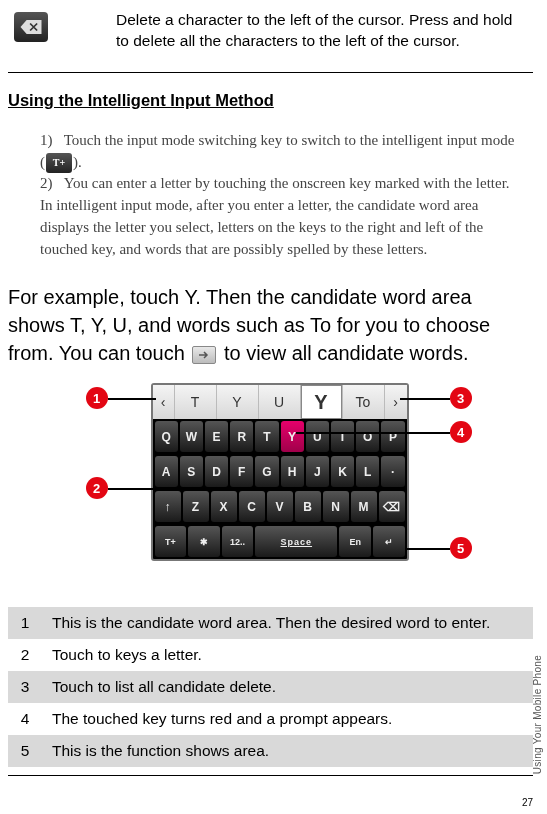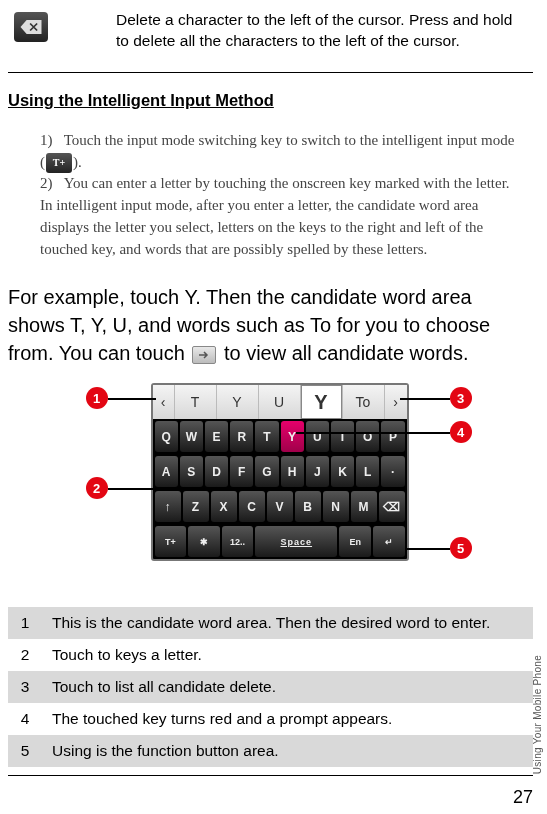--- a/index.html
+++ b/index.html
@@ -88,21 +88,21 @@
 
   
   table.desc { width: 100%; border-collapse: collapse; font-size: 15.5px; }
   table.desc td { padding: 7px 10px; }
   table.desc tr:nth-child(odd) { background: #d9d9d9; }
   table.desc tr:nth-child(even) { background: #fff; }
   table.desc td.num { width: 34px; text-align: center; }
 
   hr.foot { border:none; border-top:1.5px solid #000; margin-top: 8px; }
 
-  .page-num { position:absolute; right: 14px; bottom: 6px; font-size: 18px; }
+  .page-num { position:absolute; right: 14px; bottom: 6px; font-size: 10px; }
   .side-label {
     position:absolute; right: 4px; bottom: 40px;
     writing-mode: vertical-rl; transform: rotate(180deg);
     font-size: 10px; color:#555; letter-spacing: .3px;
   }
 </style>
 </head>
 <body>
 
 <div class="del-row">
@@ -217,21 +217,21 @@
   <tr>
     <td class="num">3</td>
     <td>Touch to list all candidate delete.</td>
   </tr>
   <tr>
     <td class="num">4</td>
     <td>The touched key turns red and a prompt appears.</td>
   </tr>
   <tr>
     <td class="num">5</td>
-    <td>Using is the function button area.</td>
+    <td>This is the function shows area.</td>
   </tr>
 </tbody>
   </table>
 
 <hr class="foot">
 
 <div class="side-label">Using Your Mobile Phone</div>
 <div class="page-num">27</div>
 
 </body></html>

